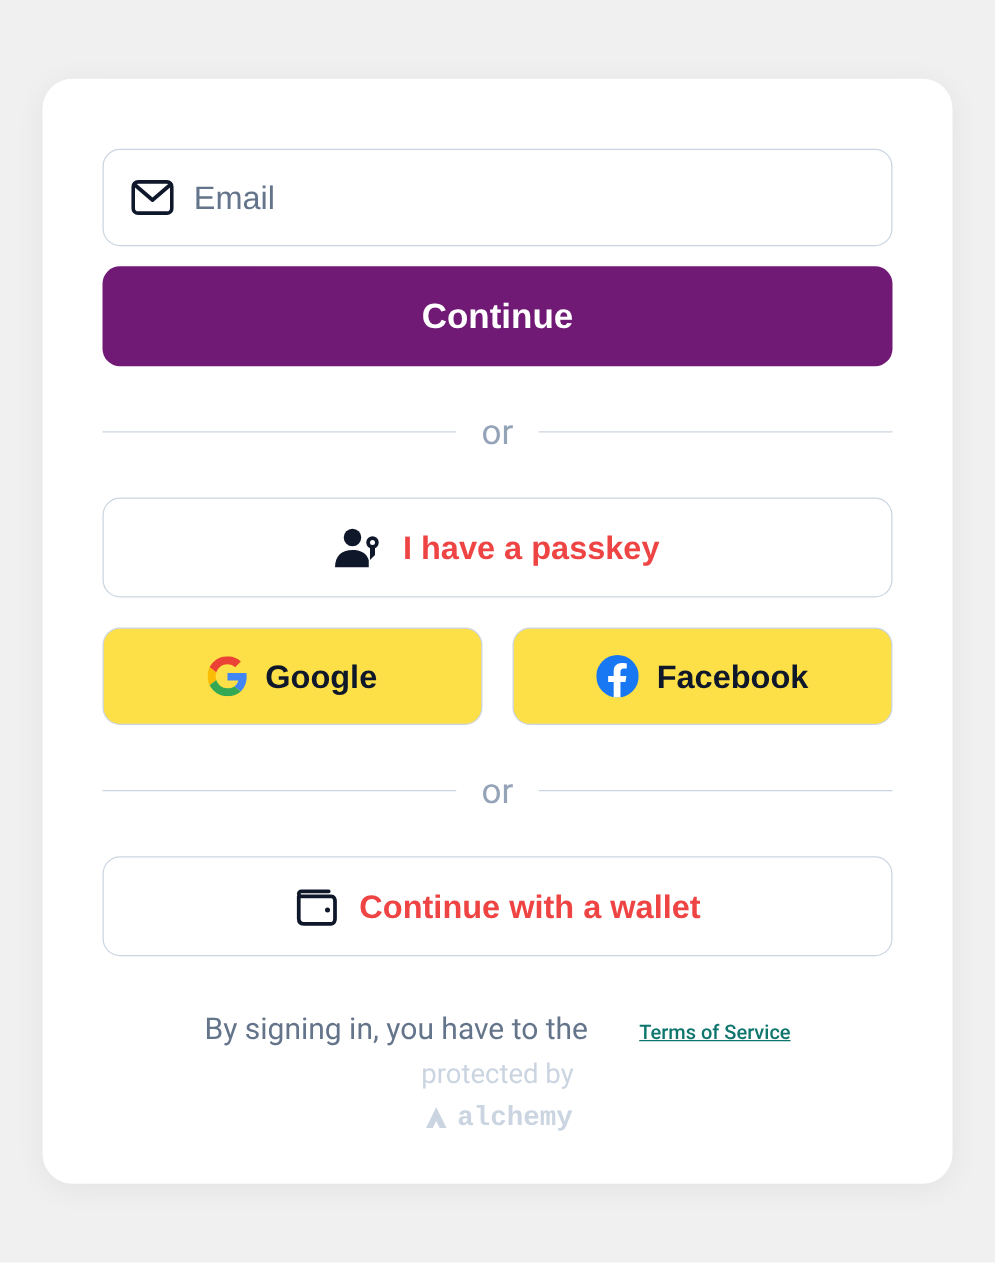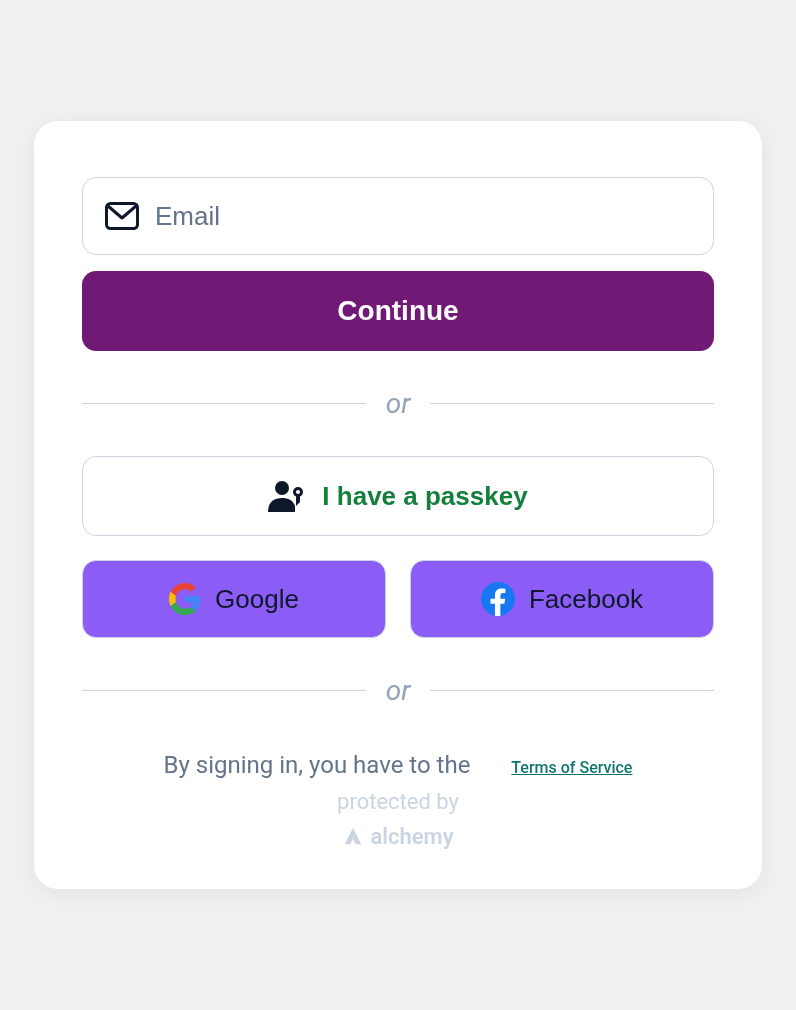--- a/index.html
+++ b/index.html
@@ -72,54 +72,53 @@
       gap: 20px;
     }
     .divider-line {
       flex: 1;
       height: 1px;
       background: #cbd5e1;
     }
     .divider-text {
       font-size: 28px;
       color: #94a3b8;
-      font-style: italic;
     }
     .secondary-btn {
       width: 100%;
       display: flex;
       align-items: center;
       justify-content: center;
       gap: 16px;
       border: 1px solid #cbd5e1;
       background: #ffffff;
       border-radius: 14px;
       height: 80px;
       font-size: 26px;
       font-weight: 700;
-      color: #15803d;
+      color: #ef4444;
       cursor: pointer;
     }
     .social-row {
       display: flex;
       gap: 24px;
       margin-top: 24px;
     }
     .social-btn {
       flex: 1;
       display: flex;
       align-items: center;
       justify-content: center;
       gap: 14px;
       border: 1px solid #cbd5e1;
-      background: #8b5cf6;
+      background: #fde047;
       border-radius: 14px;
       height: 78px;
       font-size: 26px;
-      font-weight: 400;
+      font-weight: 700;
       color: #0f172a;
       cursor: pointer;
     }
     .footer {
       text-align: center;
       margin-top: 44px;
     }
     .legal-text {
       font-size: 24px;
       color: #64748b;
@@ -138,20 +137,21 @@
       margin-top: 10px;
       color: #cbd5e1;
       font-size: 22px;
       flex-direction: column;
     }
     .protected-row .brand {
       display: flex;
       align-items: center;
       gap: 6px;
       font-weight: 600;
+      font-family: Liberation Mono, monospace;
     }
   </style>
 </head>
 <body>
 
 <div class="card">
 
   <div class="input-wrapper">
     <svg width="34" height="28" viewBox="0 0 34 28" fill="none">
       <rect x="1.5" y="1.5" width="31" height="25" rx="4" stroke="#0f172a" stroke-width="3"></rect>
@@ -197,20 +197,27 @@
       <span>Facebook</span>
     </button>
   </div>
 
   <div class="divider-row">
     <div class="divider-line"></div>
     <span class="divider-text">or</span>
     <div class="divider-line"></div>
   </div>
 
+  <button class="secondary-btn">
+    <svg width="36" height="32" viewBox="0 0 36 32" fill="none">
+      <path d="M4 8 L4 26 C4 28 5 30 8 30 L30 30 C32 30 33 28 33 26 L33 12 C33 10 32 8 30 8 L6 8 C5 8 4 7 4 6 C4 5 5 4 6 4 L28 4" stroke="#0f172a" stroke-width="3" stroke-linecap="round" stroke-linejoin="round"></path>
+      <circle cx="27" cy="19" r="2" fill="#0f172a"></circle>
+    </svg>
+    <span>Continue with a wallet</span>
+  </button>
 
   <div class="footer">
     <div>
       <span class="legal-text">By signing in, you have to the </span>
       <a href="#" class="legal-link">Terms of Service</a>
     </div>
     <div class="protected-row">
       <span>protected by</span>
       <span class="brand">
         <svg width="22" height="22" viewBox="0 0 24 24" fill="#cbd5e1">

